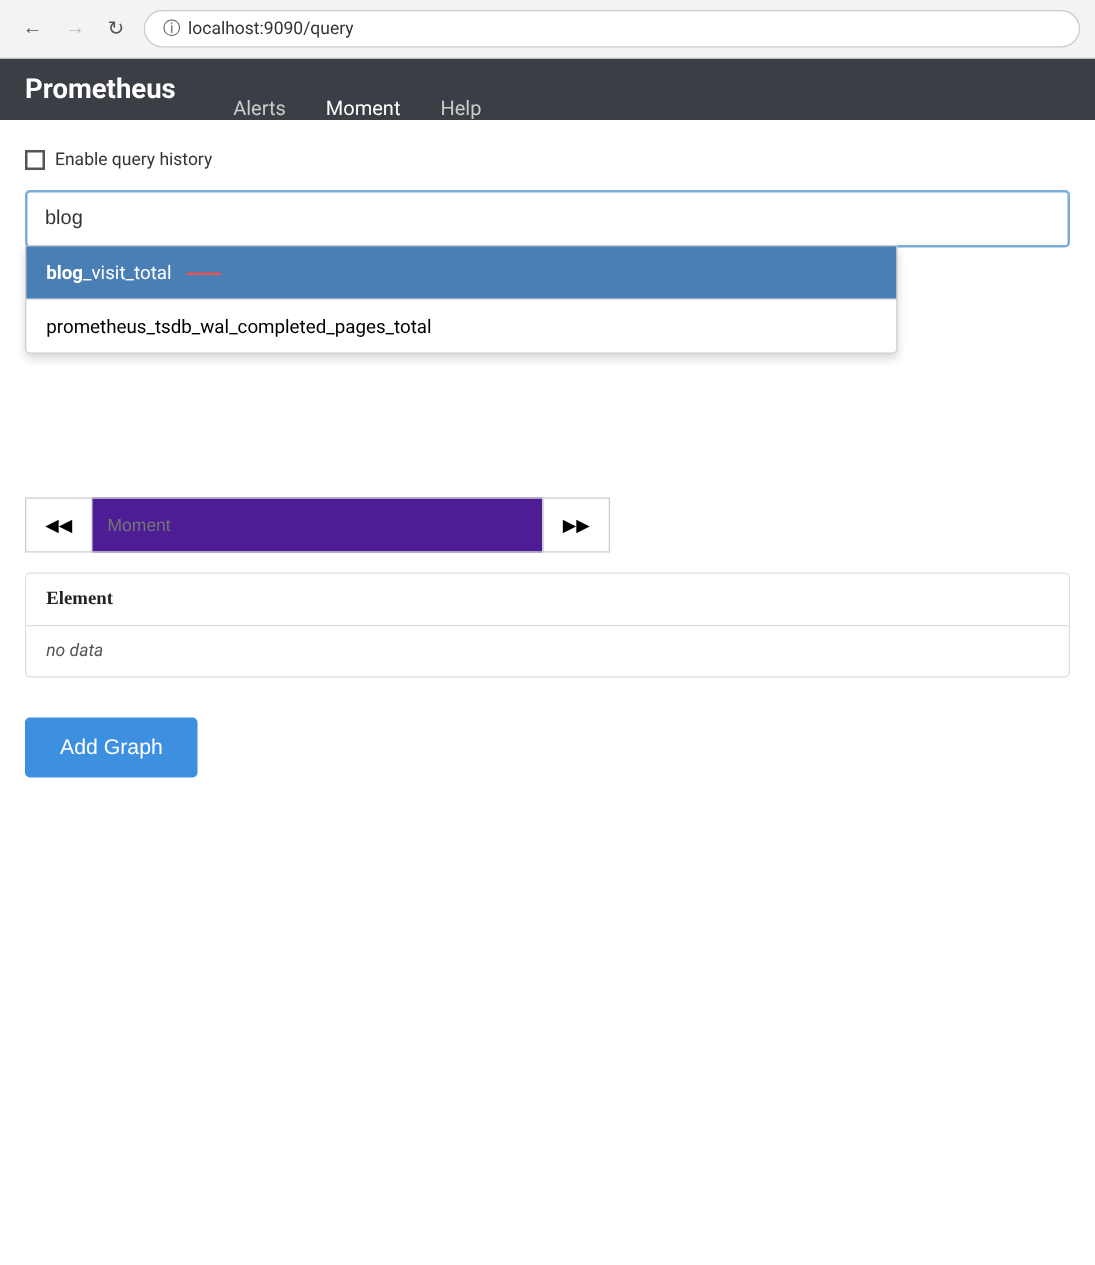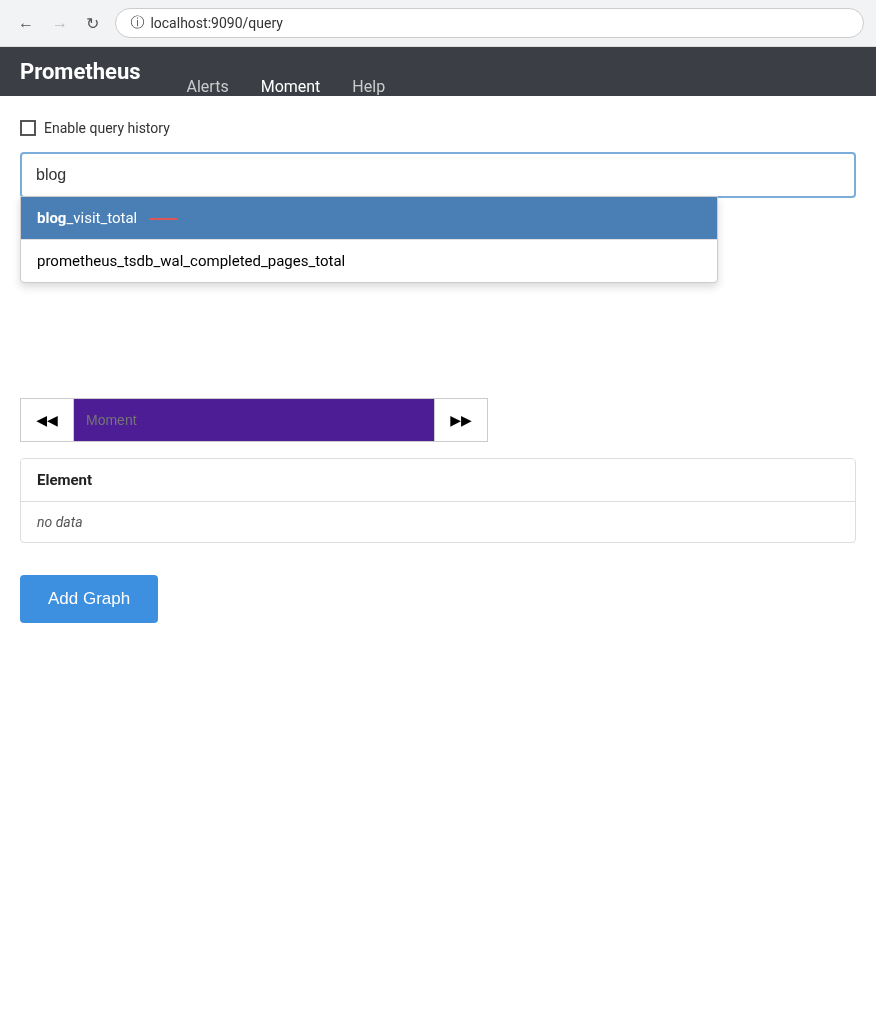--- a/index.html
+++ b/index.html
@@ -208,20 +208,21 @@
       overflow: hidden;
       margin-top: 16px;
     }
     .table-header {
       padding: 12px 16px;
       border-bottom: 1px solid #ddd;
       font-weight: bold;
       font-size: 15px;
       color: #222;
       background: #fff;
+      font-family: Liberation Serif, serif;
     }
     .table-body {
       padding: 12px 16px;
     }
     .no-data {
       font-style: italic;
       color: #555;
       font-size: 14px;
     }
 

